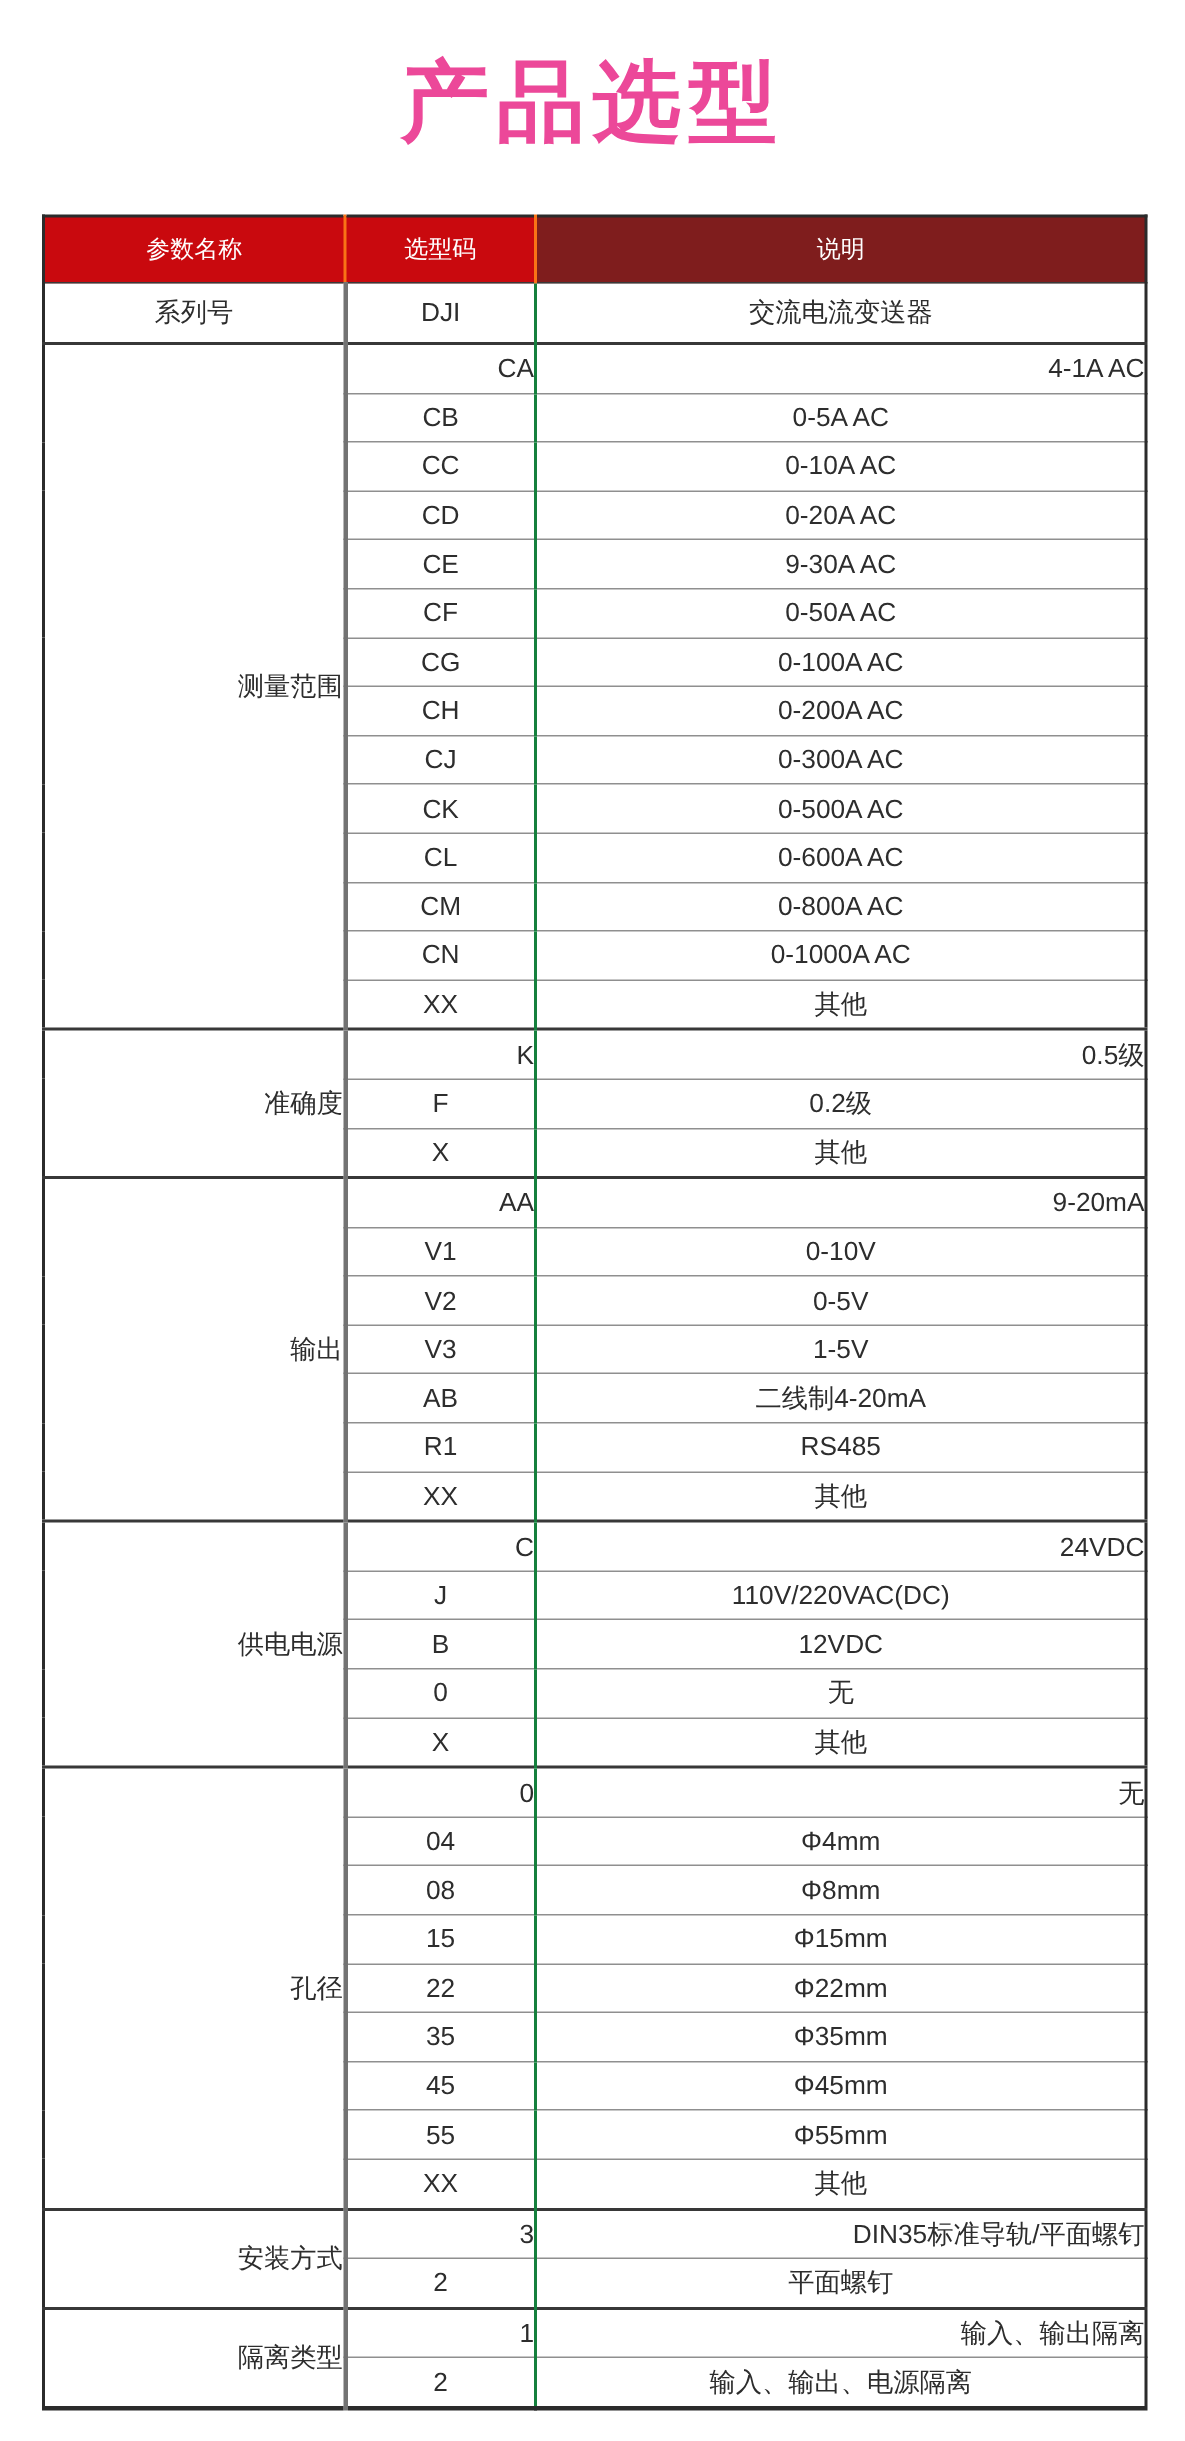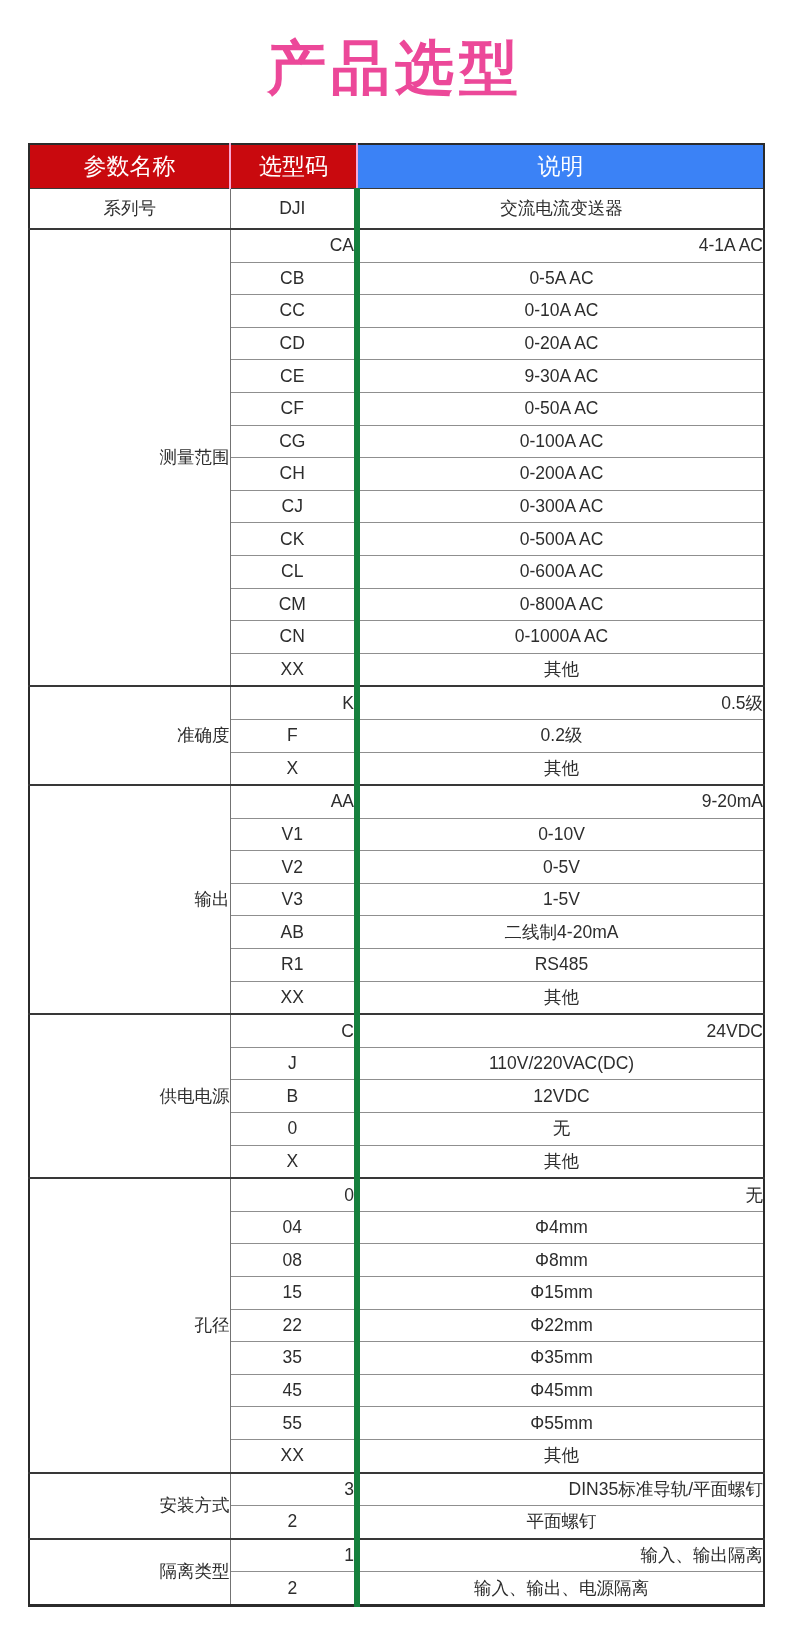--- a/index.html
+++ b/index.html
@@ -40,47 +40,47 @@
     border: 2px solid #2b2b2b;
     border-bottom-width: 3px;
   }
   col.c1 { width: 201px; }
   col.c2 { width: 127px; }
   col.c3 { width: 407px; }
 
   table.selection th {
     height: 43px;
     color: #ffffff;
-    font-size: 23px;
+    font-size: 16px;
     font-weight: 400;
     text-align: center;
     vertical-align: middle;
     border-bottom: 1px solid #3a3a3a;
     padding: 0;
   }
   table.selection th + th {
-    border-left: 2px solid #f9a8d4;
+    border-left: 2px solid #f97316;
     text-align: center;
   }
 
   table.selection td {
     font-size: 17.5px;
     color: #2d2d2d;
     text-align: center;
     vertical-align: middle;
     padding: 0;
     height: 31.6px;
     line-height: 1.2;
     background: #ffffff;
   }
   td.param-cell {
-    border-right: 1px solid #737373;
+    border-right: 3px solid #737373;
   }
   td.code-cell {
-    border-right: 6px solid #15803d;
+    border-right: 2px solid #15803d;
   }
   tr.series-row td { height: 39px; }
   
   tr.inner-row td {
     border-top: 1px solid #8f8f8f;
   }
   
   tr.group-start td {
     border-top: 2px solid #383838;
     text-align: right;
@@ -95,21 +95,21 @@
   <table class="selection">
     <colgroup>
         <col class="c1">
         <col class="c2">
         <col class="c3">
       </colgroup>
     <thead>
       <tr>
         <th style="background: rgb(201, 9, 14);">参数名称</th>
         <th style="background: rgb(201, 9, 14);">选型码</th>
-        <th style="background: #3b82f6;">说明</th>
+        <th style="background: #7f1d1d;">说明</th>
       </tr>
     </thead>
     <tbody id="table-body">
         <tr class="series-row">
           <td class="param-cell" rowspan="1">系列号</td>
           <td class="code-cell">DJI</td>
           <td class="desc-cell">交流电流变送器</td>
         </tr>
         <tr class="group-start">
           <td class="param-cell" rowspan="14">测量范围</td>

